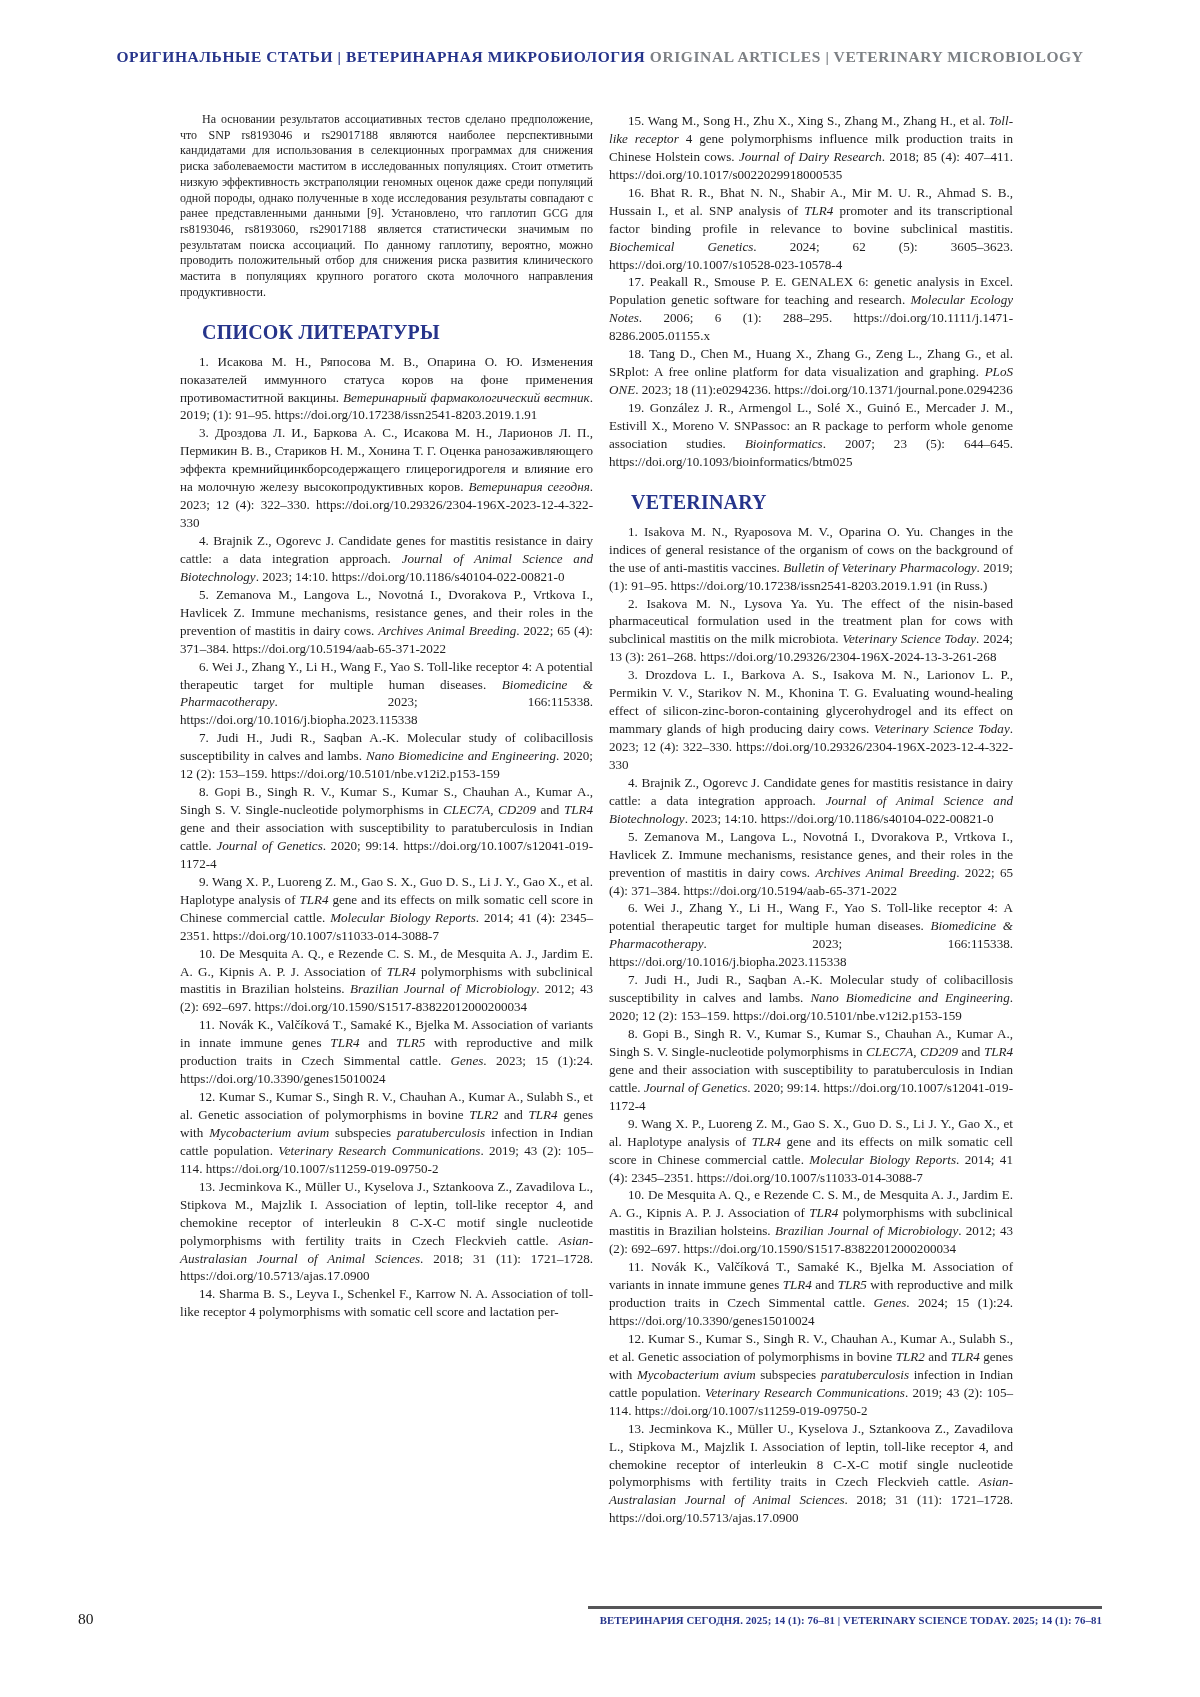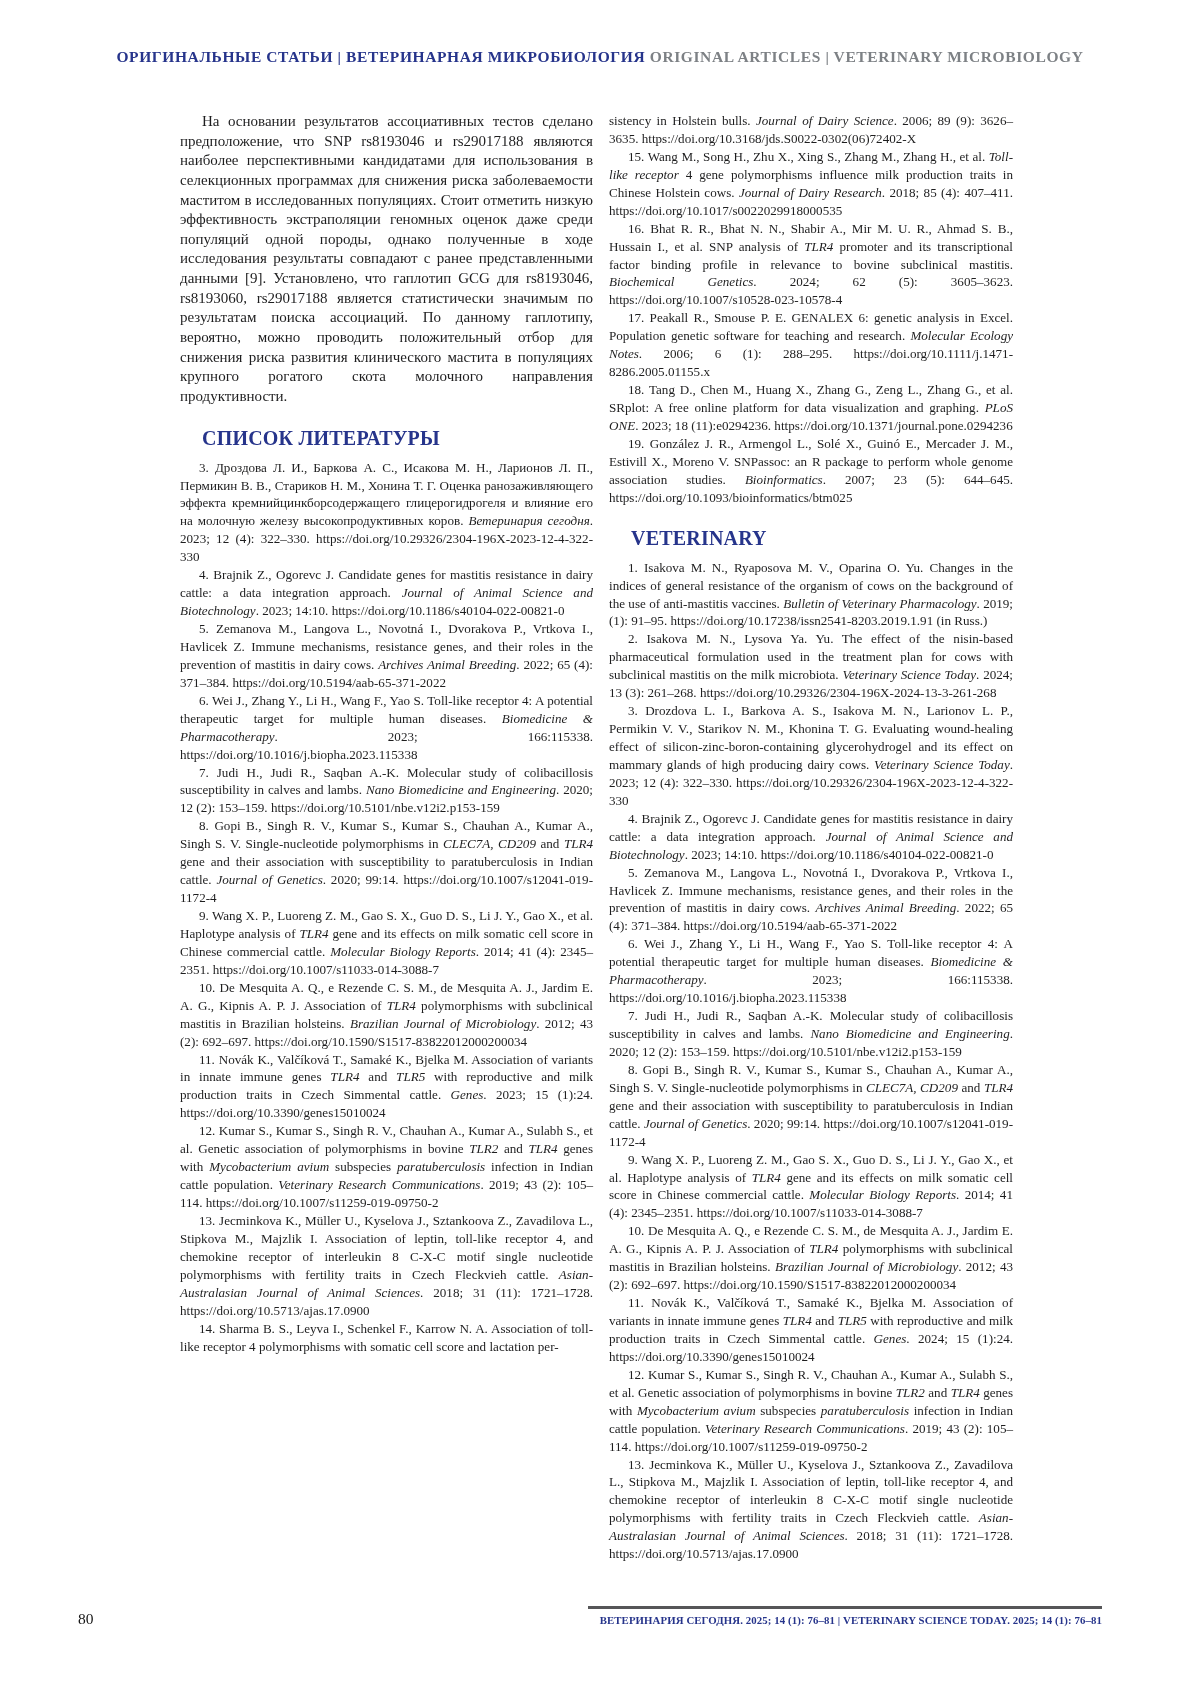--- a/index.html
+++ b/index.html
@@ -5,21 +5,21 @@
   html,body{margin:0;padding:0;background:#e9e9e9;}
   .page{position:relative;width:1200px;height:1697px;background:#ffffff;margin:0 auto;
         font-family:Liberation Serif, serif;color:#1e1e1f;overflow:hidden;}
   .running-head{position:absolute;top:48px;left:0;width:100%;text-align:center;
         font-size:15.5px;font-weight:bold;letter-spacing:0.6px;white-space:nowrap;}
   .rh-ru{color:var(--accent,#26348b);}
   .rh-en{color:var(--gray,#7d8185);}
   .columns{position:absolute;top:112px;left:180px;width:833px;display:flex;gap:16px;}
   .col{width:413px;}
   .col.right{width:404px;}
-  .para{margin:0;font-size:15px;line-height:1.31;text-align:justify;text-indent:22px;}
+  .para{margin:0;font-size:12px;line-height:1.31;text-align:justify;text-indent:22px;}
   .sec{margin:20px 0 9px 22px;font-size:20px;font-weight:bold;color:var(--accent,#26348b);
        letter-spacing:0.2px;}
   .ref{margin:0;font-size:13.1px;line-height:1.37;text-align:justify;text-indent:19px;}
   .ref.cont{text-indent:0;}
   .ref i{font-style:italic;}
   .footer{position:absolute;top:1600px;left:0;width:100%;height:60px;padding-left:28px;}
   .pagenum{position:absolute;left:78px;top:10px;font-size:15.5px;color:#161616;}
   .journal-line-wrap{position:absolute;left:588px;top:6px;width:514px;}
   .rule{height:3px;background:#565658;margin-bottom:5px;}
   .jline{font-size:10.8px;font-weight:bold;color:var(--accent,#26348b);text-align:right;
@@ -33,36 +33,36 @@
   <div class="running-head">
     <span class="rh-ru">ОРИГИНАЛЬНЫЕ СТАТЬИ | ВЕТЕРИНАРНАЯ МИКРОБИОЛОГИЯ</span>
     <span class="rh-en"> <span>ORIGINAL ARTICLES | VETERINARY MICROBIOLOGY</span></span>
   </div>
 
   <div class="columns">
     <div class="col">
       <p class="para">На основании результатов ассоциативных тестов сделано предположение, что SNP rs8193046 и rs29017188 являются наиболее перспективными кандидатами для использования в селекционных программах для снижения риска заболеваемости маститом в исследованных популяциях. Стоит отметить низкую эффективность экстраполяции геномных оценок даже среди популяций одной породы, однако полученные в ходе исследования результаты совпадают с ранее представленными данными [9]. Установлено, что гаплотип GCG для rs8193046, rs8193060, rs29017188 является статистически значимым по результатам поиска ассоциаций. По данному гаплотипу, вероятно, можно проводить положительный отбор для снижения риска развития клинического мастита в популяциях крупного рогатого скота молочного направления продуктивности.</p>
       <h2 class="sec">СПИСОК ЛИТЕРАТУРЫ</h2>
       <div>
+          <p class="ref">1. Исакова М. Н., Ряпосова М. В., Опарина О. Ю. Изменения показателей иммунного статуса коров на фоне применения противомаститной вакцины. <i>Ветеринарный фармакологический вестник</i>. 2019; (1): 91–95. https://doi.org/10.17238/issn2541-8203.2019.1.91</p>
           <p class="ref">3. Дроздова Л. И., Баркова А. С., Исакова М. Н., Ларионов Л. П., Пермикин В. В., Стариков Н. М., Хонина Т. Г. Оценка ранозаживляющего эффекта кремнийцинкборсодержащего глицерогидрогеля и влияние его на молочную железу высокопродуктивных коров. <i>Ветеринария сегодня</i>. 2023; 12 (4): 322–330. https://doi.org/10.29326/2304-196X-2023-12-4-322-330</p>
           <p class="ref">4. Brajnik Z., Ogorevc J. Candidate genes for mastitis resistance in dairy cattle: a data integration approach. <i>Journal of Animal Science and Biotechnology</i>. 2023; 14:10. https://doi.org/10.1186/s40104-022-00821-0</p>
           <p class="ref">5. Zemanova M., Langova L., Novotná I., Dvorakova P., Vrtkova I., Havlicek Z. Immune mechanisms, resistance genes, and their roles in the prevention of mastitis in dairy cows. <i>Archives Animal Breeding</i>. 2022; 65 (4): 371–384. https://doi.org/10.5194/aab-65-371-2022</p>
           <p class="ref">6. Wei J., Zhang Y., Li H., Wang F., Yao S. Toll-like receptor 4: A potential therapeutic target for multiple human diseases. <i>Biomedicine &amp; Pharmacotherapy</i>. 2023; 166:115338. https://doi.org/10.1016/j.biopha.2023.115338</p>
           <p class="ref">7. Judi H., Judi R., Saqban A.-K. Molecular study of colibacillosis susceptibility in calves and lambs. <i>Nano Biomedicine and Engineering</i>. 2020; 12 (2): 153–159. https://doi.org/10.5101/nbe.v12i2.p153-159</p>
           <p class="ref">8. Gopi B., Singh R. V., Kumar S., Kumar S., Chauhan A., Kumar A., Singh S. V. Single-nucleotide polymorphisms in <i>CLEC7A, CD209</i> and <i>TLR4</i> gene and their association with susceptibility to paratuberculosis in Indian cattle. <i>Journal of Genetics</i>. 2020; 99:14. https://doi.org/10.1007/s12041-019-1172-4</p>
           <p class="ref">9. Wang X. P., Luoreng Z. M., Gao S. X., Guo D. S., Li J. Y., Gao X., et al. Haplotype analysis of <i>TLR4</i> gene and its effects on milk somatic cell score in Chinese commercial cattle. <i>Molecular Biology Reports</i>. 2014; 41 (4): 2345–2351. https://doi.org/10.1007/s11033-014-3088-7</p>
           <p class="ref">10. De Mesquita A. Q., e Rezende C. S. M., de Mesquita A. J., Jardim E. A. G., Kipnis A. P. J. Association of <i>TLR4</i> polymorphisms with subclinical mastitis in Brazilian holsteins. <i>Brazilian Journal of Microbiology</i>. 2012; 43 (2): 692–697. https://doi.org/10.1590/S1517-83822012000200034</p>
           <p class="ref">11. Novák K., Valčíková T., Samaké K., Bjelka M. Association of variants in innate immune genes <i>TLR4</i> and <i>TLR5</i> with reproductive and milk production traits in Czech Simmental cattle. <i>Genes</i>. 2023; 15 (1):24. https://doi.org/10.3390/genes15010024</p>
           <p class="ref">12. Kumar S., Kumar S., Singh R. V., Chauhan A., Kumar A., Sulabh S., et al. Genetic association of polymorphisms in bovine <i>TLR2</i> and <i>TLR4</i> genes with <i>Mycobacterium avium</i> subspecies <i>paratuberculosis</i> infection in Indian cattle population. <i>Veterinary Research Communications</i>. 2019; 43 (2): 105–114. https://doi.org/10.1007/s11259-019-09750-2</p>
           <p class="ref">13. Jecminkova K., Müller U., Kyselova J., Sztankoova Z., Zavadilova L., Stipkova M., Majzlik I. Association of leptin, toll-like receptor 4, and chemokine receptor of interleukin 8 C-X-C motif single nucleotide polymorphisms with fertility traits in Czech Fleckvieh cattle. <i>Asian-Australasian Journal of Animal Sciences</i>. 2018; 31 (11): 1721–1728. https://doi.org/10.5713/ajas.17.0900</p>
           <p class="ref">14. Sharma B. S., Leyva I., Schenkel F., Karrow N. A. Association of toll-like receptor 4 polymorphisms with somatic cell score and lactation per-</p>
         </div>
     </div>
     <div class="col right">
-      <p class="ref cont">sistency in Holstein bulls. <i>Journal of Dairy Science</i>. 2006; 89 (9): 3626–3635. https://doi.org/10.3168/jds.S0022-0302(06)72402-X</p>
       <div>
           <p class="ref">15. Wang M., Song H., Zhu X., Xing S., Zhang M., Zhang H., et al. <i>Toll-like receptor</i> 4 gene polymorphisms influence milk production traits in Chinese Holstein cows. <i>Journal of Dairy Research</i>. 2018; 85 (4): 407–411. https://doi.org/10.1017/s0022029918000535</p>
           <p class="ref">16. Bhat R. R., Bhat N. N., Shabir A., Mir M. U. R., Ahmad S. B., Hussain I., et al. SNP analysis of <i>TLR4</i> promoter and its transcriptional factor binding profile in relevance to bovine subclinical mastitis. <i>Biochemical Genetics</i>. 2024; 62 (5): 3605–3623. https://doi.org/10.1007/s10528-023-10578-4</p>
           <p class="ref">17. Peakall R., Smouse P. E. GENALEX 6: genetic analysis in Excel. Population genetic software for teaching and research. <i>Molecular Ecology Notes</i>. 2006; 6 (1): 288–295. https://doi.org/10.1111/j.1471-8286.2005.01155.x</p>
           <p class="ref">18. Tang D., Chen M., Huang X., Zhang G., Zeng L., Zhang G., et al. SRplot: A free online platform for data visualization and graphing. <i>PLoS ONE</i>. 2023; 18 (11):e0294236. https://doi.org/10.1371/journal.pone.0294236</p>
           <p class="ref">19. González J. R., Armengol L., Solé X., Guinó E., Mercader J. M., Estivill X., Moreno V. SNPassoc: an R package to perform whole genome association studies. <i>Bioinformatics</i>. 2007; 23 (5): 644–645. https://doi.org/10.1093/bioinformatics/btm025</p>
         </div>
       <h2 class="sec">VETERINARY</h2>
       <div>
           <p class="ref">1. Isakova M. N., Ryaposova M. V., Oparina O. Yu. Changes in the indices of general resistance of the organism of cows on the background of the use of anti-mastitis vaccines. <i>Bulletin of Veterinary Pharmacology</i>. 2019; (1): 91–95. https://doi.org/10.17238/issn2541-8203.2019.1.91 (in Russ.)</p>

